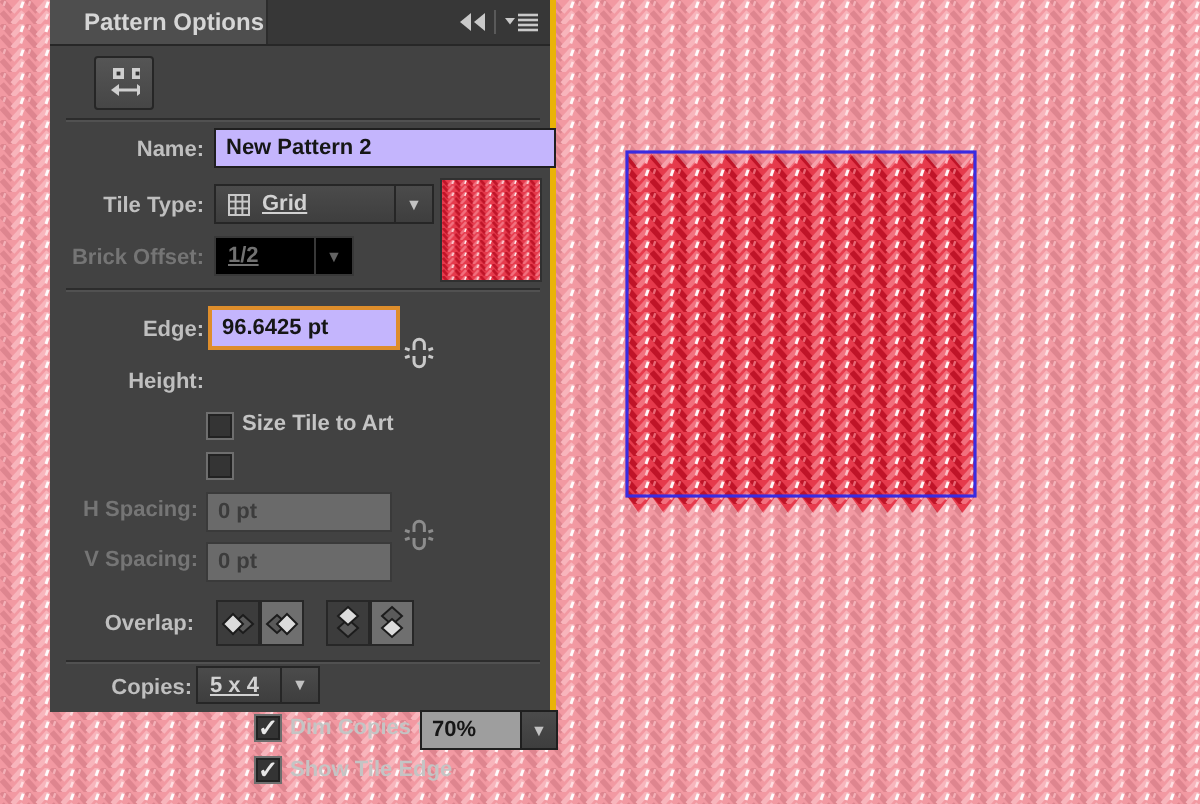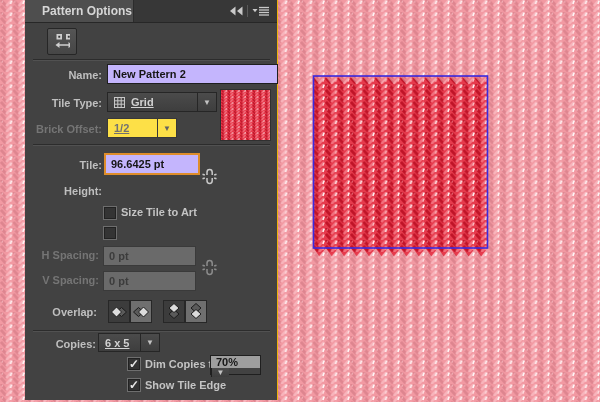--- a/index.html
+++ b/index.html
@@ -1,22 +1,22 @@
 <!DOCTYPE html>
 <html><head>
 <meta charset="utf-8">
 <style>
   html,body{margin:0;padding:0;width:600px;height:402px;overflow:hidden;
     font-family:"Liberation Sans",sans-serif;background:#fff;}
   #stage{position:relative;width:600px;height:402px;}
   #canvas-svg{position:absolute;left:0;top:0;}
 
   
-  #panel{position:absolute;left:25px;top:0;width:253px;height:400px;
-    background:#424242;border-right:1px solid #eab308;box-sizing:border-box;}
+  #panel{position:absolute;left:25px;top:0;width:253px;height:356px;
+    background:#424242;border-right:3px solid #eab308;box-sizing:border-box;}
   #panel-header{position:absolute;left:0;top:0;width:100%;height:22px;background:#373737;
     border-bottom:1px solid #272727;}
   #panel-tab{position:absolute;left:0;top:0;width:108px;height:22px;background:#4e4e4e;
     border-right:1px solid #2c2c2c;display:flex;align-items:center;}
   .tab-title{margin-left:17px;font-size:12px;font-weight:700;color:#d6d6d6;white-space:nowrap;}
 
   .hdr-icon{position:absolute;top:4px;height:14px;display:flex;align-items:center;cursor:default;}
   .hdr-sep{position:absolute;top:5px;width:1px;height:12px;background:#5a5a5a;}
 
   .sep{position:absolute;left:8px;width:237px;height:2px;
@@ -34,21 +34,21 @@
     font-family:"Liberation Sans",sans-serif;}
   .txt-input.focused{border:2px solid #de8d2b;}
   .txt-input.disabled{background:#6a6a6a;color:#3c3c3c;border-color:#3a3a3a;}
 
   .dropdown{position:absolute;height:20px;background:linear-gradient(#4b4b4b,#3e3e3e);
     border:1px solid #262626;box-sizing:border-box;display:flex;align-items:center;
     color:#d2d2d2;font-size:11px;font-weight:700;}
   .dropdown .dd-text{flex:1;padding-left:6px;white-space:nowrap;overflow:hidden;text-decoration:underline;}
   .dropdown .dd-arrow{width:18px;align-self:stretch;border-left:1px solid #262626;
     display:flex;align-items:center;justify-content:center;font-size:8px;color:#c2c2c2;}
-  .dropdown.disabled{background:#fde047;border-color:#383838;color:#717171;}
+  .dropdown.disabled{background:#000000;border-color:#383838;color:#717171;}
   .dropdown.disabled .dd-arrow{color:#636363;border-left-color:#383838;}
 
   .combo{position:absolute;height:18px;display:flex;border:1px solid #1f1f1f;box-sizing:content-box;}
   .combo .combo-field{width:44px;background:#9e9e9e;color:#161616;font-size:11px;font-weight:700;
     display:flex;align-items:center;padding-left:5px;}
   .combo .combo-arrow{width:17px;background:linear-gradient(#4b4b4b,#3e3e3e);
     border-left:1px solid #1f1f1f;display:flex;align-items:center;justify-content:center;
     font-size:8px;color:#c2c2c2;}
 
   .checkbox{position:absolute;width:12px;height:12px;background:#343434;
@@ -168,21 +168,21 @@
     </div>
 
     <div class="lbl disabled" style="left:8px;top:123px;width:69px;">Brick Offset:</div>
     <div class="dropdown disabled" style="left:82px;top:118px;width:70px;">
       <span class="dd-text">1/2</span>
       <span class="dd-arrow">▼</span>
     </div>
 
     <div class="sep" style="top:144px;"></div>
 
-    <div class="lbl" style="left:8px;top:159px;width:69px;">Tile:</div>
+    <div class="lbl" style="left:8px;top:159px;width:69px;">Edge:</div>
     <input class="txt-input focused" style="left: 79px; top: 153px; width: 82px;" readonly="" value="96.6425 pt">
 
     <div class="lbl" style="left:8px;top:185px;width:69px;">Height:</div>
 
     <button class="link-btn" style="left:176px;top:166px;">
       <svg width="17" height="21">
         <g stroke="#c9c9c9" stroke-width="1.5" fill="none">
           <path d="M6,9 V6.2 a2.6,2.6 0 0 1 5.2,0 V9"></path>
           <path d="M6,12 V14.8 a2.6,2.6 0 0 0 5.2,0 V12"></path>
           <line x1="1.5" y1="8.2" x2="3.8" y2="9"></line>
@@ -241,29 +241,29 @@
       <svg width="14" height="19">
         <polygon points="7,1.5 12,6 7,10.5 2,6" fill="#5a5a5a" stroke="#1c1c1c"></polygon>
         <polygon points="7,7.5 12,12 7,16.5 2,12" fill="#dcdcdc" stroke="#1c1c1c"></polygon>
       </svg>
     </div>
 
     <div class="sep" style="top:330px;"></div>
 
     <div class="lbl" style="left:8px;top:338px;width:63px;">Copies:</div>
     <div class="dropdown" style="left:73px;top:333px;width:62px;height:19px;">
-      <span class="dd-text">6 x 5</span>
+      <span class="dd-text">5 x 4</span>
       <span class="dd-arrow">▼</span>
     </div>
 
     <div class="checkbox" style="left:102px;top:357px;">
       <span>✓</span>
     </div>
     <div class="cb-label" style="left:120px;top:358px;">Dim Copies to:</div>
-    <div class="combo" style="left:185px;top:355px;flex-direction:column;">
+    <div class="combo" style="left:185px;top:355px;">
       <span class="combo-field">70%</span>
       <span class="combo-arrow">▼</span>
     </div>
 
     <div class="checkbox" style="left:102px;top:378px;">
       <span>✓</span>
     </div>
     <div class="cb-label" style="left:120px;top:379px;">Show Tile Edge</div>
 
   </div>

